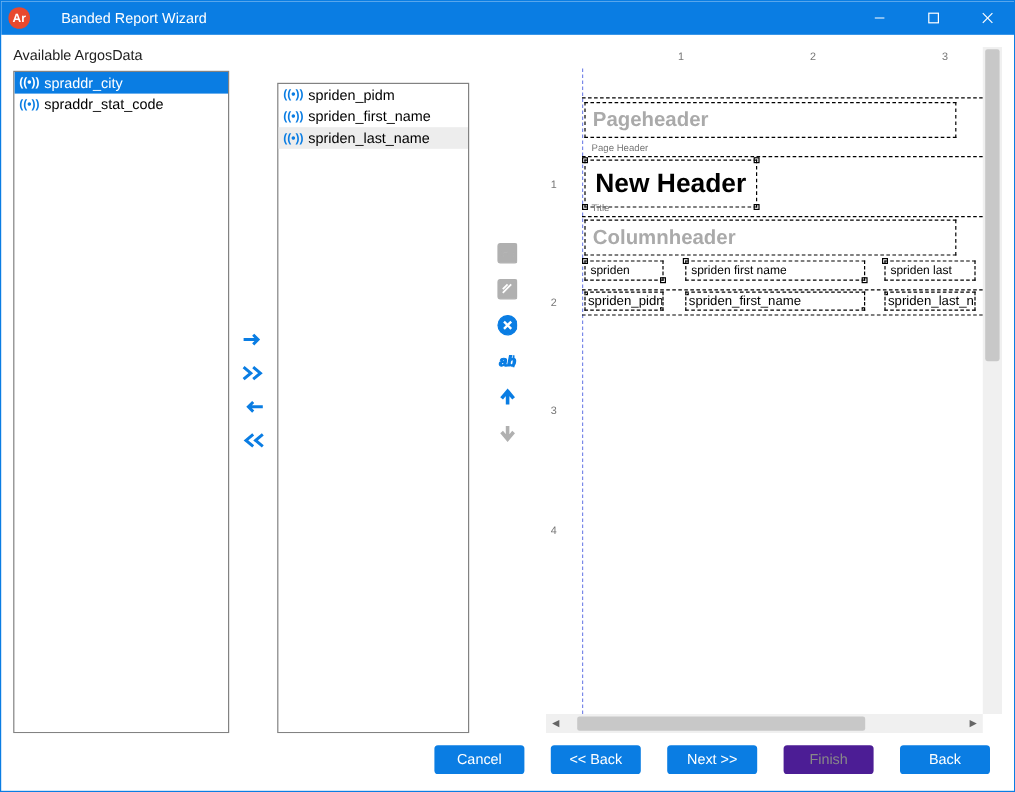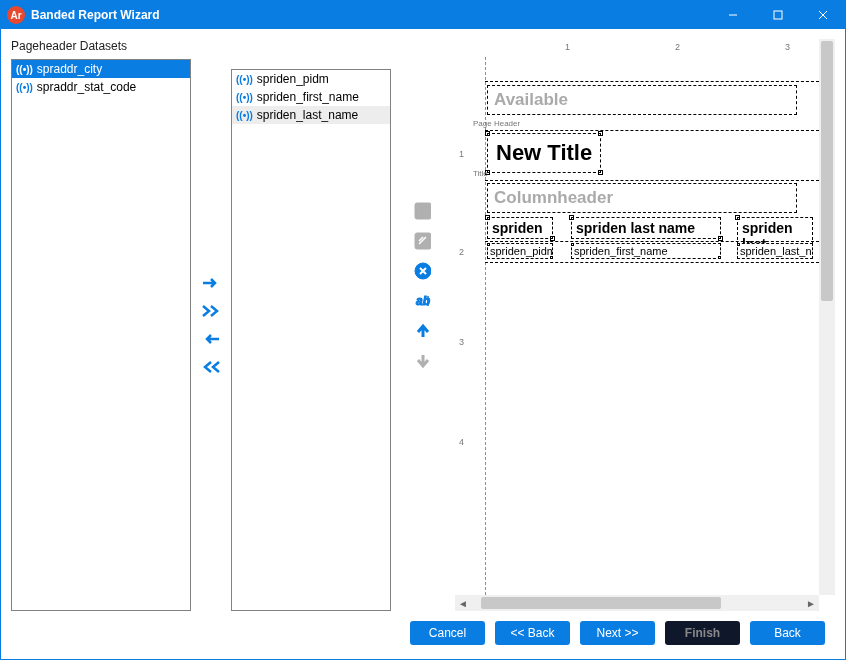--- a/index.html
+++ b/index.html
@@ -15,21 +15,21 @@
   .titlebar {
     height: 28px; background: #0a7de3; color: #fff;
     display: flex; align-items: center;
     font-size: 12px;
   }
   .titlebar .app-icon {
     width: 18px; height: 18px; background: #e8492e; border-radius: 50%;
     margin: 0 6px 0 6px; display: flex; align-items: center; justify-content: center;
     font-size: 10px; font-weight: bold; color: #fff;
   }
-  .titlebar .title { flex: 1; font-weight: 700; }
+  .titlebar .title { flex: 1; font-weight: 400; margin-left: 20px; }
   .titlebar .win-controls { display: flex; }
   .titlebar .win-btn {
     width: 45px; height: 28px; display: flex; align-items: center; justify-content: center;
     cursor: default;
   }
   .titlebar .win-btn svg { stroke: #fff; fill: none; }
   .header {
     display: flex; align-items: center; padding: 6px 10px 6px 10px;
     border-bottom: 1px solid #bfbfbf;
   }
@@ -95,59 +95,59 @@
   .ruler-v .tick { position: absolute; left: 4px; }
   .canvas {
     position: absolute; left: 42px; top: 18px; right: 16px; bottom: 16px;
     background: #fff;
   }
   .margin-line-v {
     position: absolute; top: 0; bottom: 0; left: 12px;
     border-left: 1px dashed #7a88e8;
   }
   .band-label {
-    position: absolute; left: 0; font-size: 8px; color: #777;
+    position: absolute; left: 20px; font-size: 8px; color: #777;
   }
   .band-sep {
     position: absolute; left: 12px; right: 0; border-top: 1px dashed #000;
   }
   .tx {
     position: absolute; border: 1px dashed #000;
     font-family: Arial, sans-serif;
     padding: 1px 3px; background: #fff;
   }
   .tx.gray { color: #aaa; font-size: 17px; font-weight: 600; padding: 4px 6px; }
   .tx.title { font-size: 22px; font-weight: 600; color: #000; padding: 6px 8px; }
-  .tx.colhdr { color: #000; font-size: 14px; font-weight: 700; padding: 2px 4px; }
+  .tx.colhdr { color: #000; font-size: 10px; font-weight: 400; padding: 2px 4px; }
   .tx.detail { color: #000; font-size: 11px; padding: 1px 2px; white-space: nowrap; overflow:hidden; }
   .tx .corner {
     position: absolute; width: 5px; height: 5px; border: 1px solid #000;
   }
   .scroll-v {
     position: absolute; right: 0; top: 0; bottom: 16px; width: 16px;
     background: #f0f0f0;
   }
   .scroll-v .thumb { position: absolute; left: 2px; right: 2px; top: 2px; height: 260px; background: #c8c8c8; border-radius: 2px; }
   .scroll-h {
     position: absolute; left: 24px; right: 16px; bottom: 0; height: 16px;
     background: #f0f0f0;
   }
   .scroll-h .thumb { position: absolute; top: 2px; bottom: 2px; left: 26px; width: 240px; background: #c8c8c8; border-radius: 2px; }
   .scroll-h .arrow { position: absolute; top: 0; bottom: 0; width: 16px; display:flex; align-items:center; justify-content:center; color:#666; font-size:10px; }
   .footer {
-    display: flex; justify-content: flex-end; gap: 10px;
+    display: flex; justify-content: flex-end; gap: 22px;
     padding: 10px 20px 14px 10px;
   }
   .btn {
     min-width: 75px; height: 24px; border-radius: 3px;
     font-size: 12px; display:flex; align-items:center; justify-content:center;
     padding: 0 12px;
   }
   .btn.primary { background: #0a7de3; color: #fff; }
-  .btn.disabled { background: #0f172a; color: #888; font-weight: bold; }
+  .btn.disabled { background: #4c1d95; color: #888; }
 </style>
 </head>
 <body>
 
 <div class="window">
 
   <div class="titlebar">
     <div class="app-icon">Ar</div>
     <div class="title">Banded Report Wizard</div>
     <div class="win-controls">
@@ -167,21 +167,21 @@
             <line x1="9" y1="1" x2="1" y2="9" stroke-width="1"></line>
           </svg>
       </div>
     </div>
   </div>
 
 
   <div class="body">
 
     <div class="left-col">
-      <div class="label">Pageheader Datasets</div>
+      <div class="label">Available ArgosData</div>
       <div class="listbox">
         <div class="listitem selected">
           <span class="field-icon">((•))</span>
           <span>spraddr_city</span>
         </div>
         <div class="listitem">
           <span class="field-icon">((•))</span>
           <span>spraddr_stat_code</span>
         </div>
       </div>
@@ -277,44 +277,44 @@
           <span class="tick" style="top:190px">2</span>
           <span class="tick" style="top:280px">3</span>
           <span class="tick" style="top:380px">4</span>
         </div>
 
         <div class="canvas">
           <div class="margin-line-v"></div>
 
           <div class="band-sep" style="top:24px"></div>
           <div class="tx gray" style="left:14px; top:28px; width:310px;">
-            <span>Available</span>
+            <span>Pageheader</span>
           </div>
           <div class="band-label" style="top:62px">Page Header</div>
           <div class="band-sep" style="top:73px"></div>
 
           <div class="tx title" style="left:14px; top:76px;">
-            <span>New Title</span>
+            <span>New Header</span>
             <span class="corner" style="left:-3px; top:-3px"></span>
             <span class="corner" style="right:-3px; top:-3px"></span>
             <span class="corner" style="left:-3px; bottom:-3px"></span>
             <span class="corner" style="right:-3px; bottom:-3px"></span>
           </div>
           <div class="band-label" style="top:112px">Title</div>
           <div class="band-sep" style="top:123px"></div>
 
           <div class="tx gray" style="left:14px; top:126px; width:310px;">
             <span>Columnheader</span>
           </div>
           <div class="tx colhdr" style="left:14px; top:160px; width:66px;">
             <span>spriden</span>
             <span class="corner" style="left:-3px; top:-3px"></span><span class="corner" style="right:-3px; bottom:-3px"></span>
           </div>
           <div class="tx colhdr" style="left:98px; top:160px; width:150px;">
-            <span>spriden last name</span>
+            <span>spriden first name</span>
             <span class="corner" style="left:-3px; top:-3px"></span><span class="corner" style="right:-3px; bottom:-3px"></span>
           </div>
           <div class="tx colhdr" style="left:264px; top:160px; width:76px;">
             <span>spriden last</span>
             <span class="corner" style="left:-3px; top:-3px"></span>
           </div>
           <div class="band-sep" style="top:184px"></div>
 
           <div class="tx detail" style="left:14px; top:186px; width:66px;">
             <span>spriden_pidm</span>

